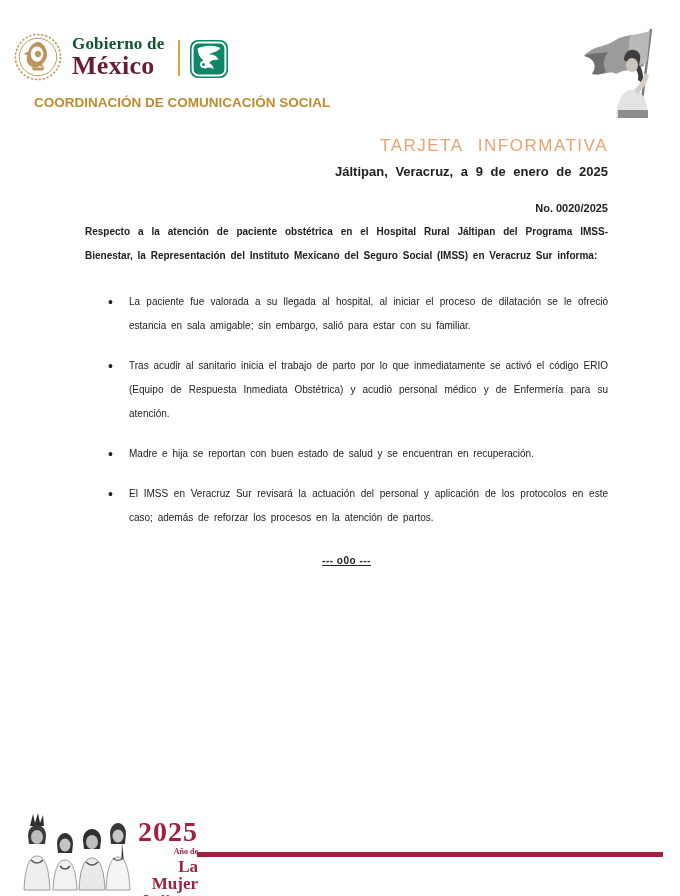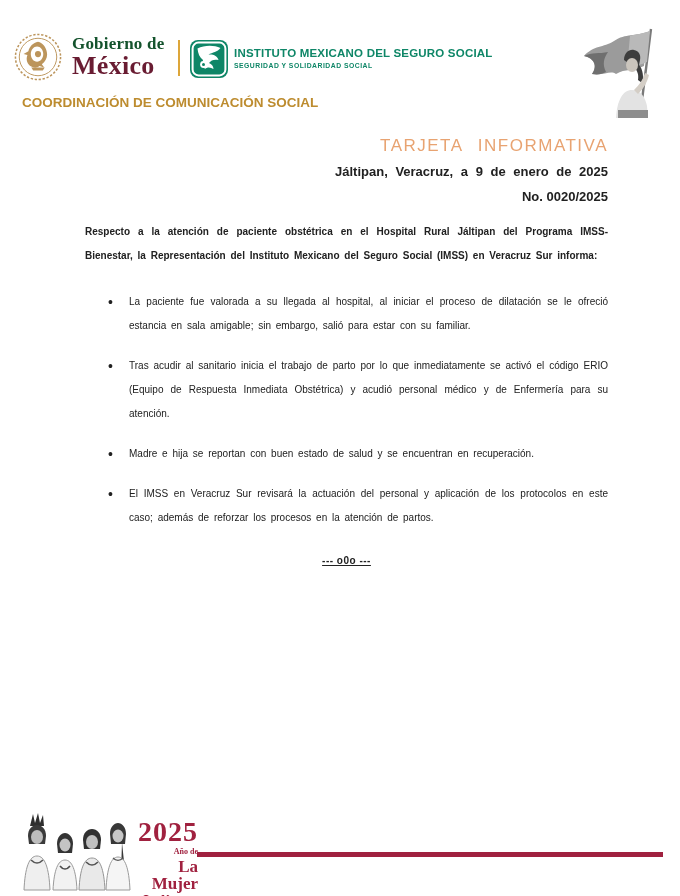--- a/index.html
+++ b/index.html
@@ -17,27 +17,27 @@
   .seal { position:absolute; left:14px; top:33px; width:48px; height:48px; }
   .gob-wordmark { position:absolute; left:72px; top:35px; font-family:"Liberation Serif", serif; line-height:1; }
   .gob-line1 { font-size:17px; font-weight:700; color:#14532d; letter-spacing:.2px; }
   .gob-line2 { font-size:26px; font-weight:700; color:#691C32; margin-top:1px; letter-spacing:.3px; }
   .header-divider { position:absolute; left:178px; top:40px; width:2px; height:36px; background:#DDA63A; }
   .imss-logo { position:absolute; left:190px; top:40px; width:38px; height:38px; }
   .imss-text { position:absolute; left:234px; top:48px; line-height:1; }
   .imss-title { font-size:11.5px; font-weight:700; color:#0E8667; letter-spacing:.2px; }
   .imss-subtitle { font-size:6.8px; font-weight:700; color:#0E8667; letter-spacing:.5px; margin-top:3px; }
   .flag-illustration { position:absolute; left:572px; top:24px; width:96px; height:96px; }
-  .coordination { position:absolute; left:22px; top:95px; font-size:13.5px; font-weight:700; color:#BD8C2F; }
+  .coordination { position:absolute; left:34px; top:95px; font-size:13.5px; font-weight:700; color:#BD8C2F; }
 
   
   .title-block { position:absolute; right:72px; top:136px; text-align:right; }
   .doc-title { font-size:17px; color:#E8A371; letter-spacing:1.5px; word-spacing:9px; line-height:20px; }
   .doc-dateline { font-size:13px; font-weight:700; color:#212121; word-spacing:4px; margin-top:7px; line-height:17px; }
-  .doc-number { font-size:13px; font-weight:700; color:#212121; margin-top:8px; line-height:17px; }
+  .doc-number { font-size:11px; font-weight:700; color:#212121; margin-top:20px; line-height:17px; }
 
   
   .body-text { position:absolute; left:85px; top:220px; width:523px; font-size:10px; line-height:24px; }
   .intro { font-weight:700; text-align:justify; word-spacing:2px; }
   .bullet-list { list-style:none; margin-top:22px; }
   .bullet-list li { position:relative; padding-left:44px; margin-bottom:16px; text-align:justify; word-spacing:2px; }
   .bullet-list li::before { content:"\2022"; position:absolute; left:23px; top:0; font-size:14px; }
   .closing { text-align:center; font-weight:700; margin-top:19px; letter-spacing:.5px;text-decoration:underline; }
 
   
@@ -71,24 +71,20 @@
   <div class="header-divider"></div>
 
   <svg class="imss-logo" viewBox="0 0 38 38">
     <rect width="38" height="38" rx="8" fill="#0E8667"></rect>
     <rect x="2.6" y="2.6" width="32.8" height="32.8" rx="6" fill="none" stroke="#ffffff" stroke-width="2"></rect>
     <path fill="#ffffff" d="M7.5 8.5c7-3.5 16.5-3.5 23-.5-3 4-8 4.5-12 6.5 5-.5 9 1.5 10 5.5-4-1-7.5 0-9.5 3 2.5 1 4.5 3 4.5 6-3-2-6.5-2-8.5 0-2-3-3-6-2-9-3.5-2.5-5-6.5-5.5-11.5z"></path>
     <circle cx="13.5" cy="24.5" r="3.4" fill="#ffffff"></circle>
     <circle cx="13.5" cy="24.5" r="1.5" fill="#0E8667"></circle>
   </svg>
 
-  <div class="imss-text">
-    <div class="imss-title">INSTITUTO MEXICANO DEL SEGURO SOCIAL</div>
-    <div class="imss-subtitle">SEGURIDAD Y SOLIDARIDAD SOCIAL</div>
-  </div>
 
   <svg class="flag-illustration" viewBox="0 0 96 96">
     <line x1="79" y1="5" x2="68" y2="92" stroke="#7a7a7a" stroke-width="2.4"></line>
     <path fill="#9b9b9b" d="M78 7C63 13 54 9 42 17 31 24 22 21 12 32c10 2 14 10 8 18 12 2 18-4 24 0 10-6 16-2 28-8l3-30z"></path>
     <path fill="#6f6f6f" d="M12 32c10 2 14 10 8 18 6 1 10 0 14-2-4-8-2-14 2-20-9 2-16 0-24 4z"></path>
     <path fill="#b9b9b9" d="M78 7c-8 3-14 3-20 5l-3 32c6-3 12-2 20-6z"></path>
     <path fill="#3d3d3d" d="M52 36c0-7 5-11 10-10 5 1 7 5 6 10l-1 5c4 4 5 13 3 18l-4-3c1-6-1-9-3-12z"></path>
     <ellipse cx="60" cy="41" rx="6" ry="7" fill="#cbc5bd"></ellipse>
     <path fill="#e3e3e3" d="M44 94c1-18 7-28 16-28 9 0 13 7 15 16l1 12z"></path>
     <path fill="#d4cec6" d="M62 66c5-5 9-10 11-17l4 2c-2 8-6 14-11 19z"></path>

